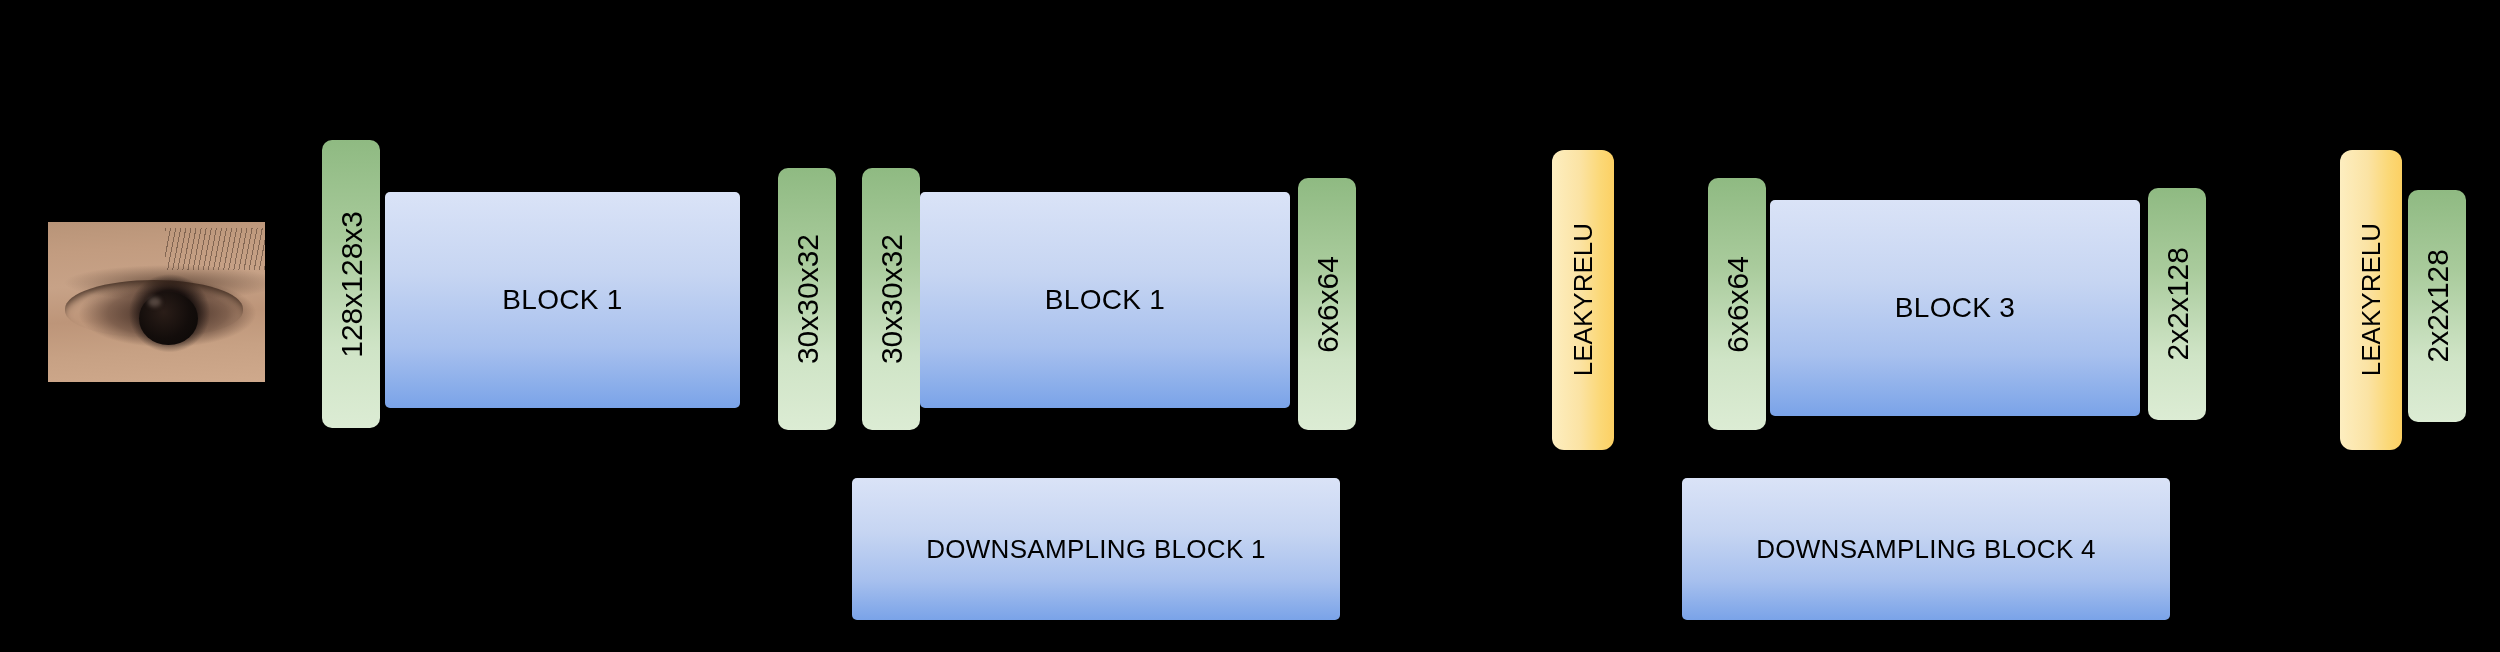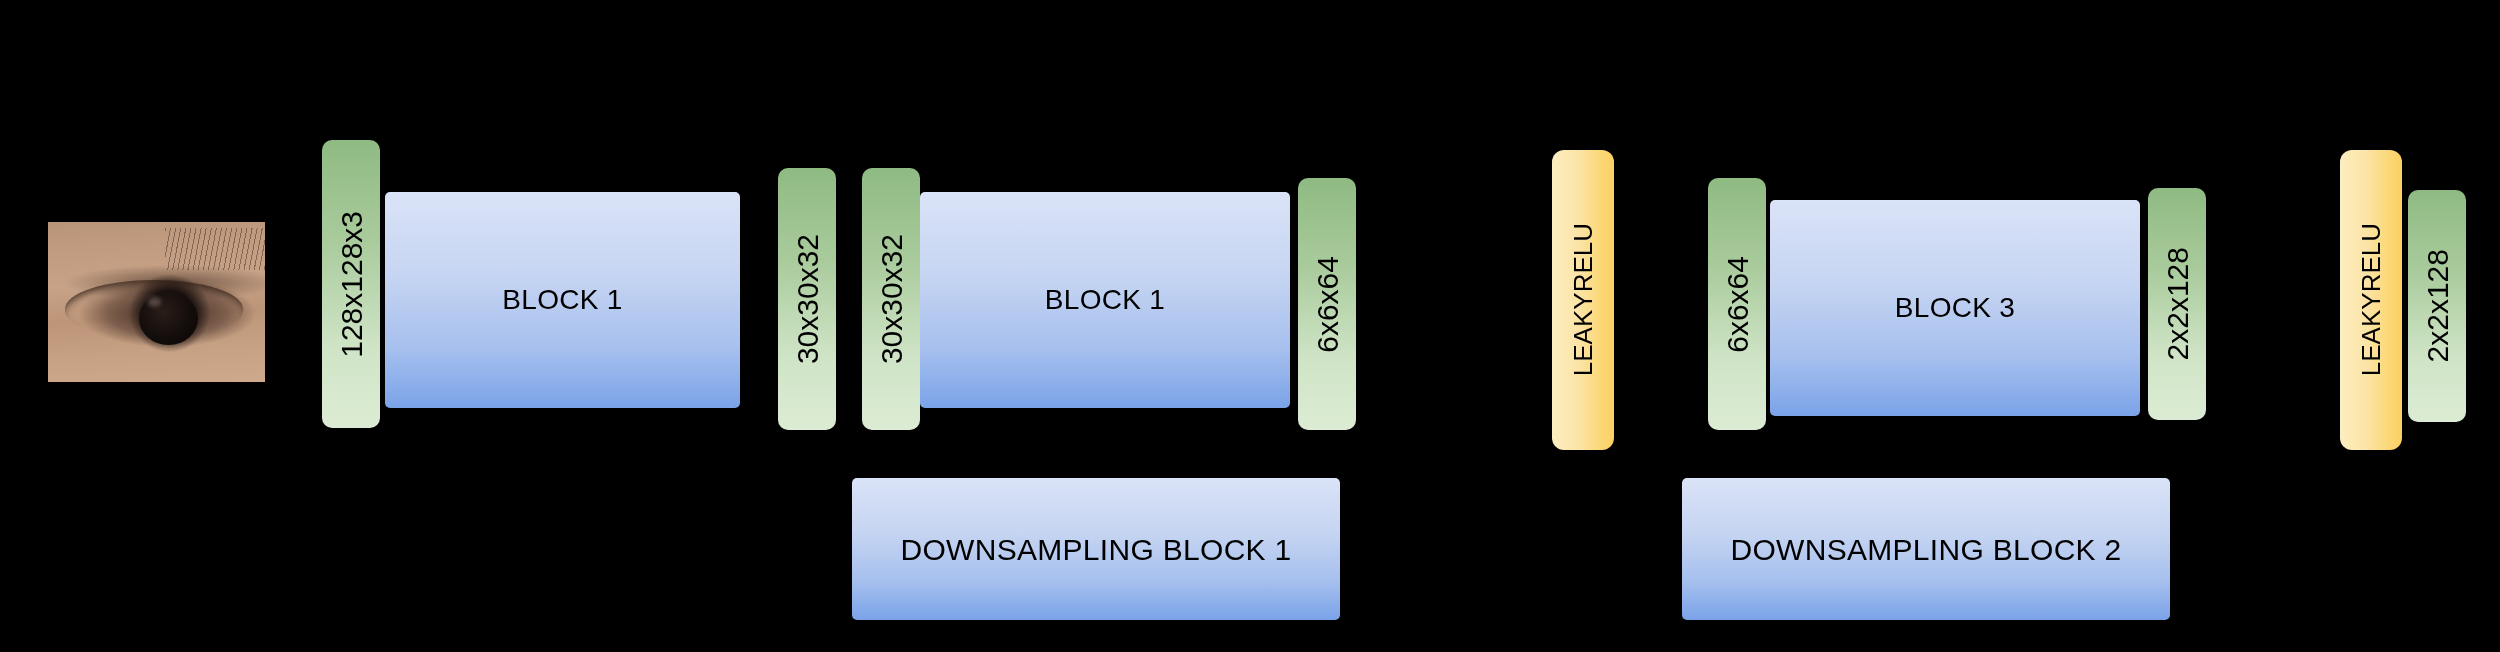--- a/index.html
+++ b/index.html
@@ -87,21 +87,21 @@
     white-space: nowrap;
   }
 
   
   .node.blue {
     background: linear-gradient(to bottom, #dae3f7 0%, #c6d5f2 38%, #a7c0ee 72%, #7aa3e8 100%);
     border-radius: 5px;
     font-size: 28px;
     letter-spacing: 0.3px;
   }
-  .node.blue.wide-label { font-size: 30px; }
+  .node.blue.wide-label { font-size: 26px; }
 
   
   .node.green {
     background: linear-gradient(to bottom, #8fba82 0%, #a9cb9c 35%, #cfe4c6 72%, #dcecd4 100%);
     border-radius: 10px;
     font-size: 30px;
     font-weight: 400;
   }
 
   
@@ -168,21 +168,21 @@
 
   <div class="node blue" style="left:1770px; top:200px; width:370px; height:216px;">
     <span>BLOCK 3</span>
   </div>
 
   <div class="node green" style="left:2148px; top:188px; width:58px; height:232px;">
     <span class="vtext">2x2x128</span>
   </div>
 
   <div class="node blue wide-label" style="left:1682px; top:478px; width:488px; height:142px;">
-    <span>DOWNSAMPLING BLOCK 2</span>
+    <span>DOWNSAMPLING BLOCK 4</span>
   </div>
 
   <div class="node yellow" style="left:2340px; top:150px; width:62px; height:300px;">
     <span class="vtext">LEAKYRELU</span>
   </div>
 
   <div class="node green" style="left:2408px; top:190px; width:58px; height:232px;">
     <span class="vtext">2x2x128</span>
   </div>
 

